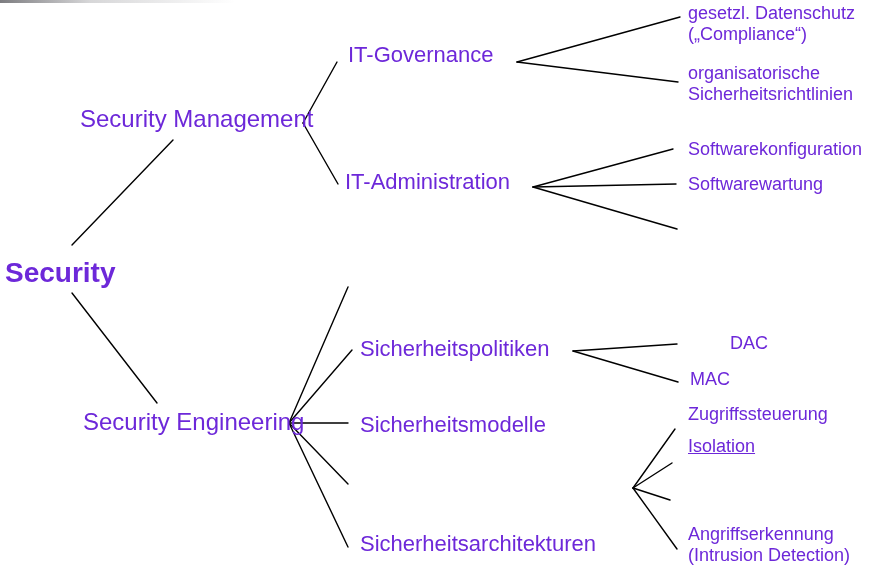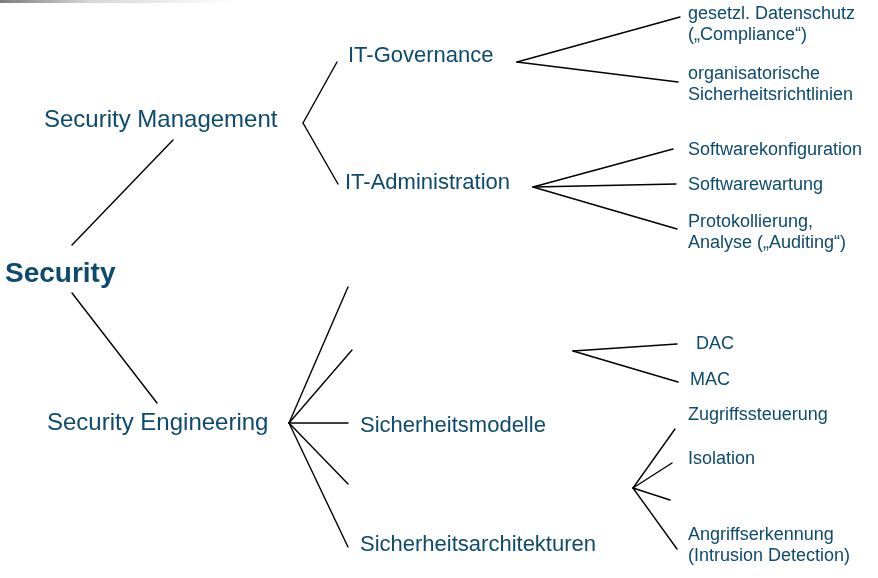--- a/index.html
+++ b/index.html
@@ -24,30 +24,31 @@
     height: 578px;
   }
   #edges line {
     stroke: #000000;
     stroke-width: 1.4;
     stroke-linecap: round;
   }
   .node {
     position: absolute;
     white-space: pre-line;
-    color: #0c4a6e;
+    color: #6d28d9;
   }
   .root {
     font-size: 28px;
     line-height: 32px;
     font-weight: bold;
   }
   .lvl2 {
     font-size: 24px;
     line-height: 28px;
+    margin-left: 36px;
   }
   .lvl3 {
     font-size: 22px;
     line-height: 26px;
   }
   .leaf {
     font-size: 18px;
     line-height: 21px;
   }
   .smudge {
@@ -99,34 +100,33 @@
   </svg>
 
   <div class="node root" style="left:5px; top:249px;margin-top:8px;">Security</div>
 
   <div class="node lvl2" style="left:44px; top:105px;">Security Management</div>
   <div class="node lvl2" style="left:47px; top:408px;text-align:center;">Security Engineering</div>
 
   <div class="node lvl3" style="left:348px; top:42px;">IT-Governance</div>
   <div class="node lvl3" style="left:345px; top:169px;">IT-Administration</div>
 
+  <div class="node lvl3" style="left:360px; top:336px;">Sicherheitspolitiken</div>
   <div class="node lvl3" style="left:360px; top:412px;">Sicherheitsmodelle</div>
   <div class="node lvl3" style="left:360px; top:531px;">Sicherheitsarchitekturen</div>
 
   <div class="node leaf" style="left:688px; top:3px;">gesetzl. Datenschutz
 („Compliance“)</div>
   <div class="node leaf" style="left:688px; top:63px;">organisatorische
 Sicherheitsrichtlinien</div>
 
   <div class="node leaf" style="left:688px; top:139px;">Softwarekonfiguration</div>
   <div class="node leaf" style="left:688px; top:174px;">Softwarewartung</div>
-  <div class="node leaf" style="left:688px; top:211px;">Protokollierung,
-Analyse („Auditing“)</div>
 
-  <div class="node leaf" style="left:696px; top:333px;">DAC</div>
+  <div class="node leaf" style="left:730px; top:333px;">DAC</div>
   <div class="node leaf" style="left:690px; top:369px;">MAC</div>
 
   <div class="node leaf" style="left:688px; top:404px;">Zugriffssteuerung</div>
-  <div class="node leaf" style="left:688px; top:448px;">Isolation</div>
+  <div class="node leaf" style="left:688px; top:436px;text-decoration:underline;">Isolation</div>
   <div class="node leaf" style="left:688px; top:524px;">Angriffserkennung
 (Intrusion Detection)</div>
 
 </div>
 
 </body></html>

